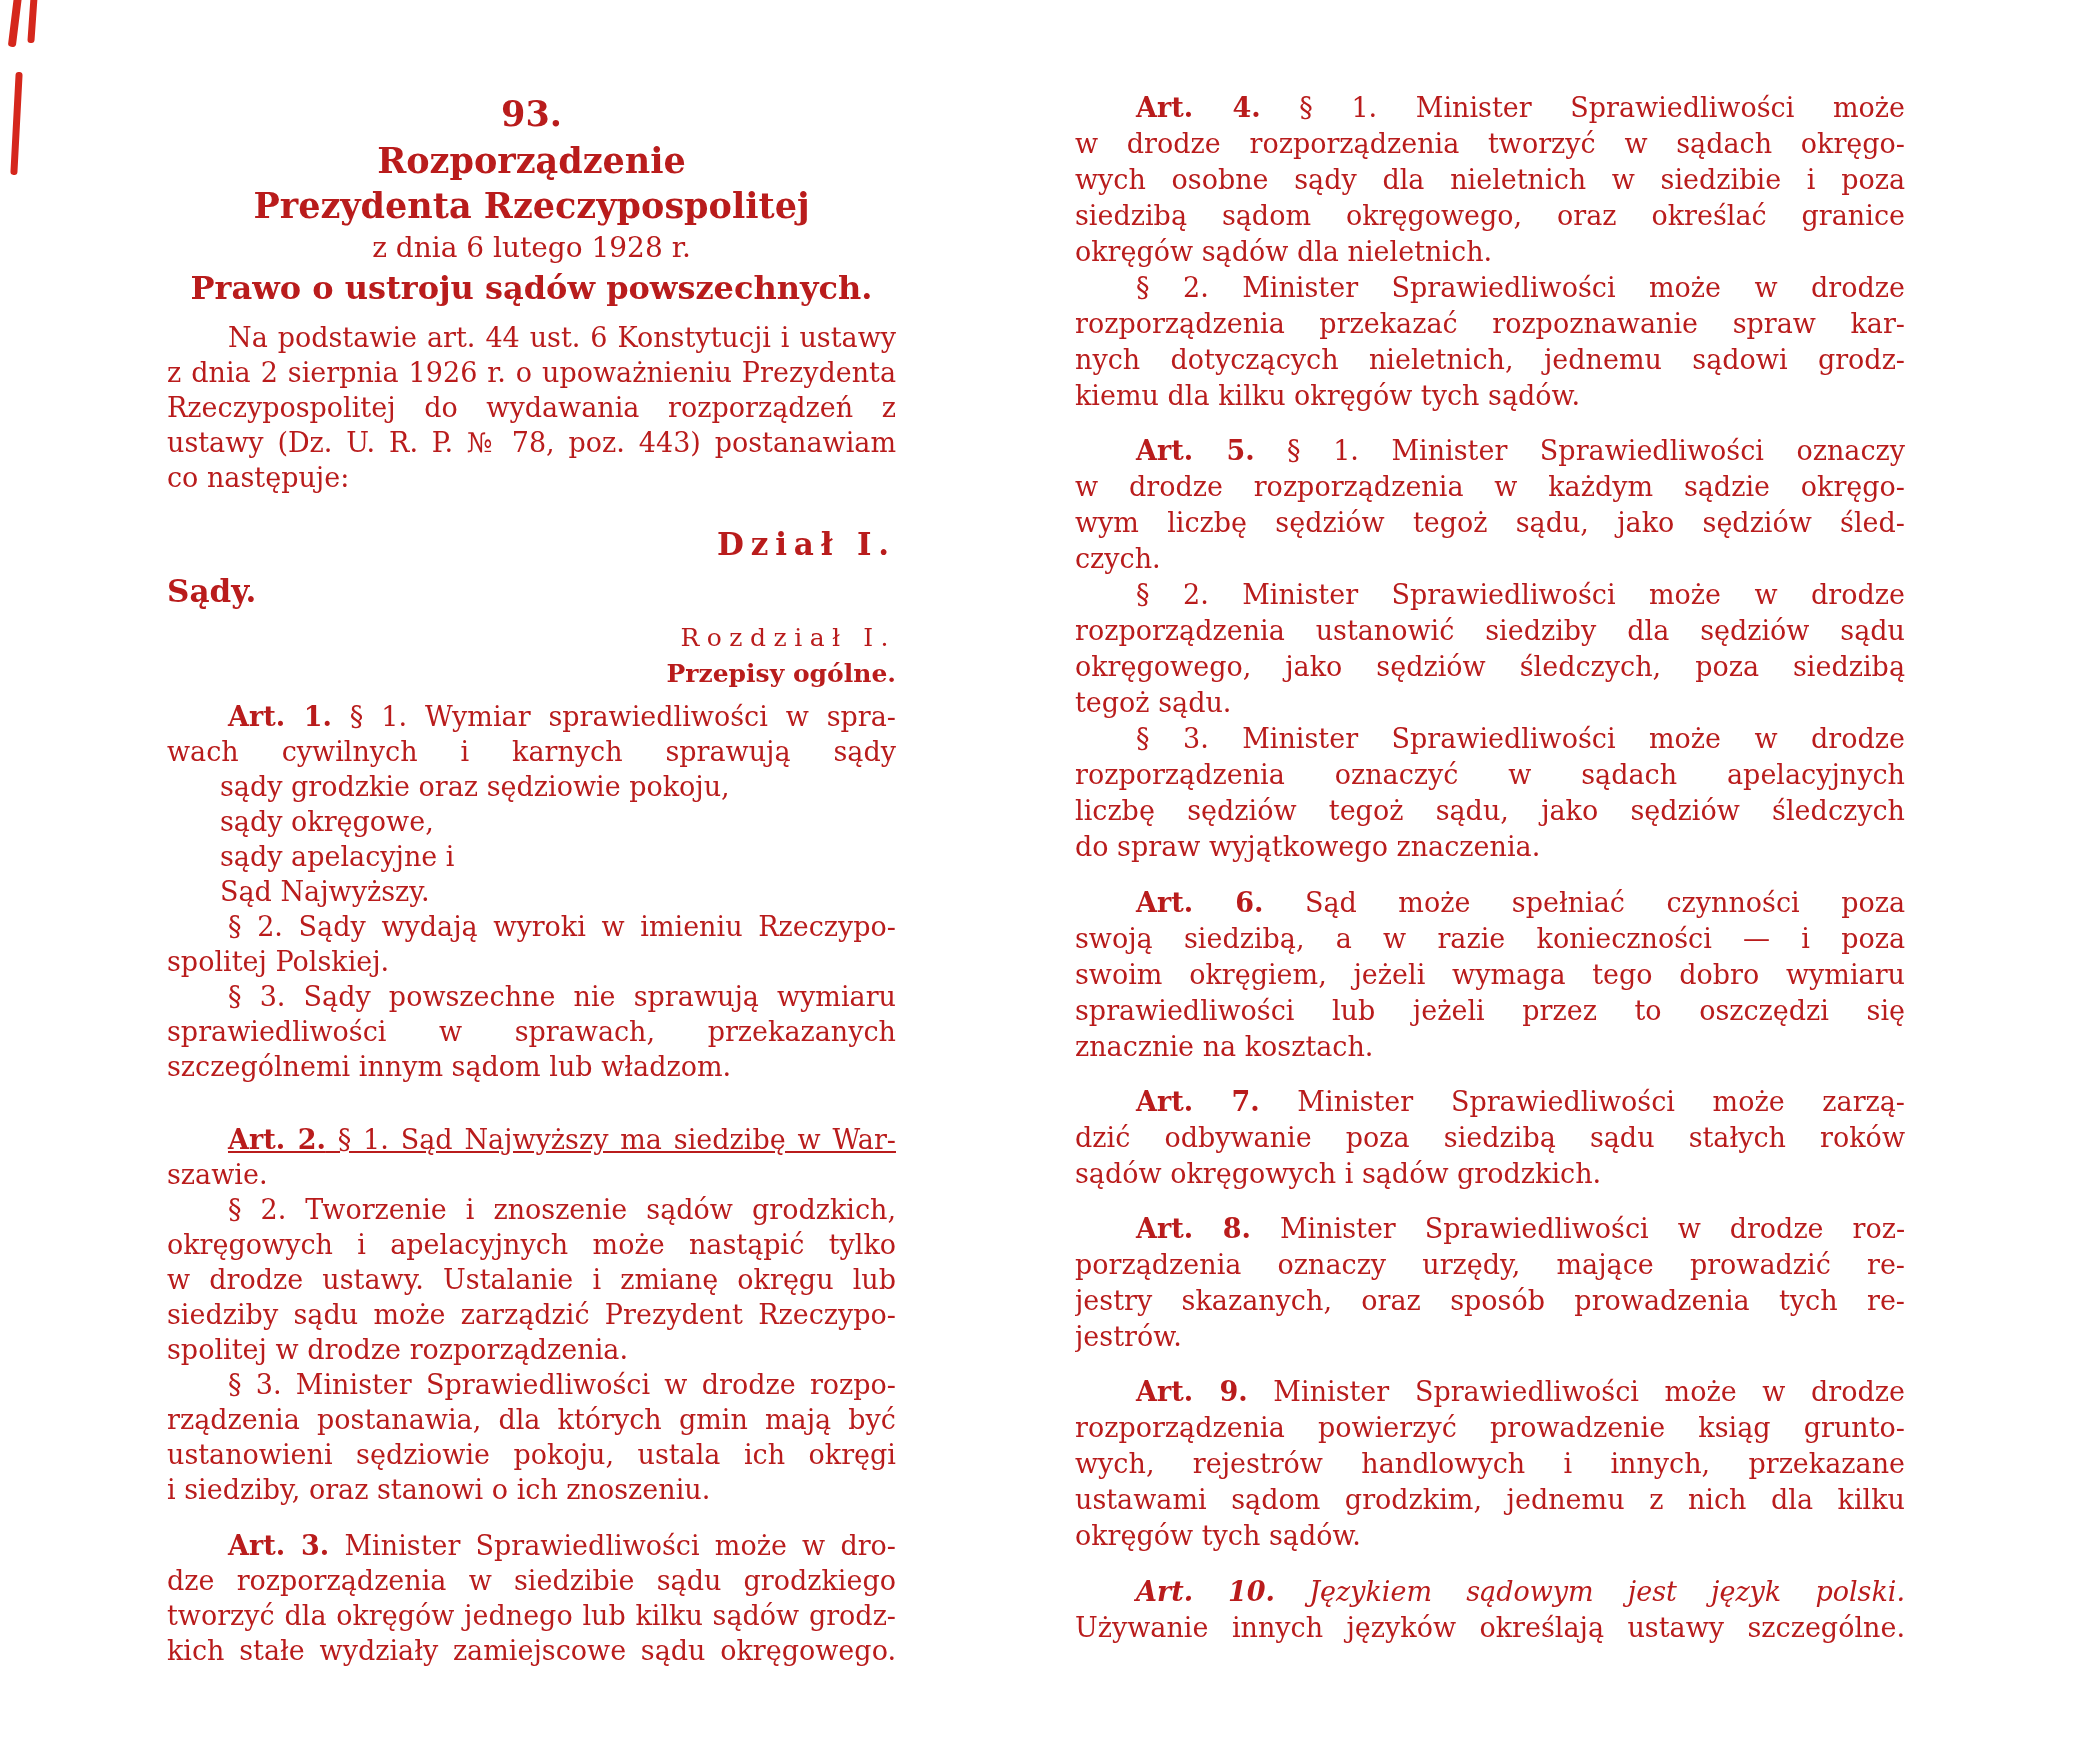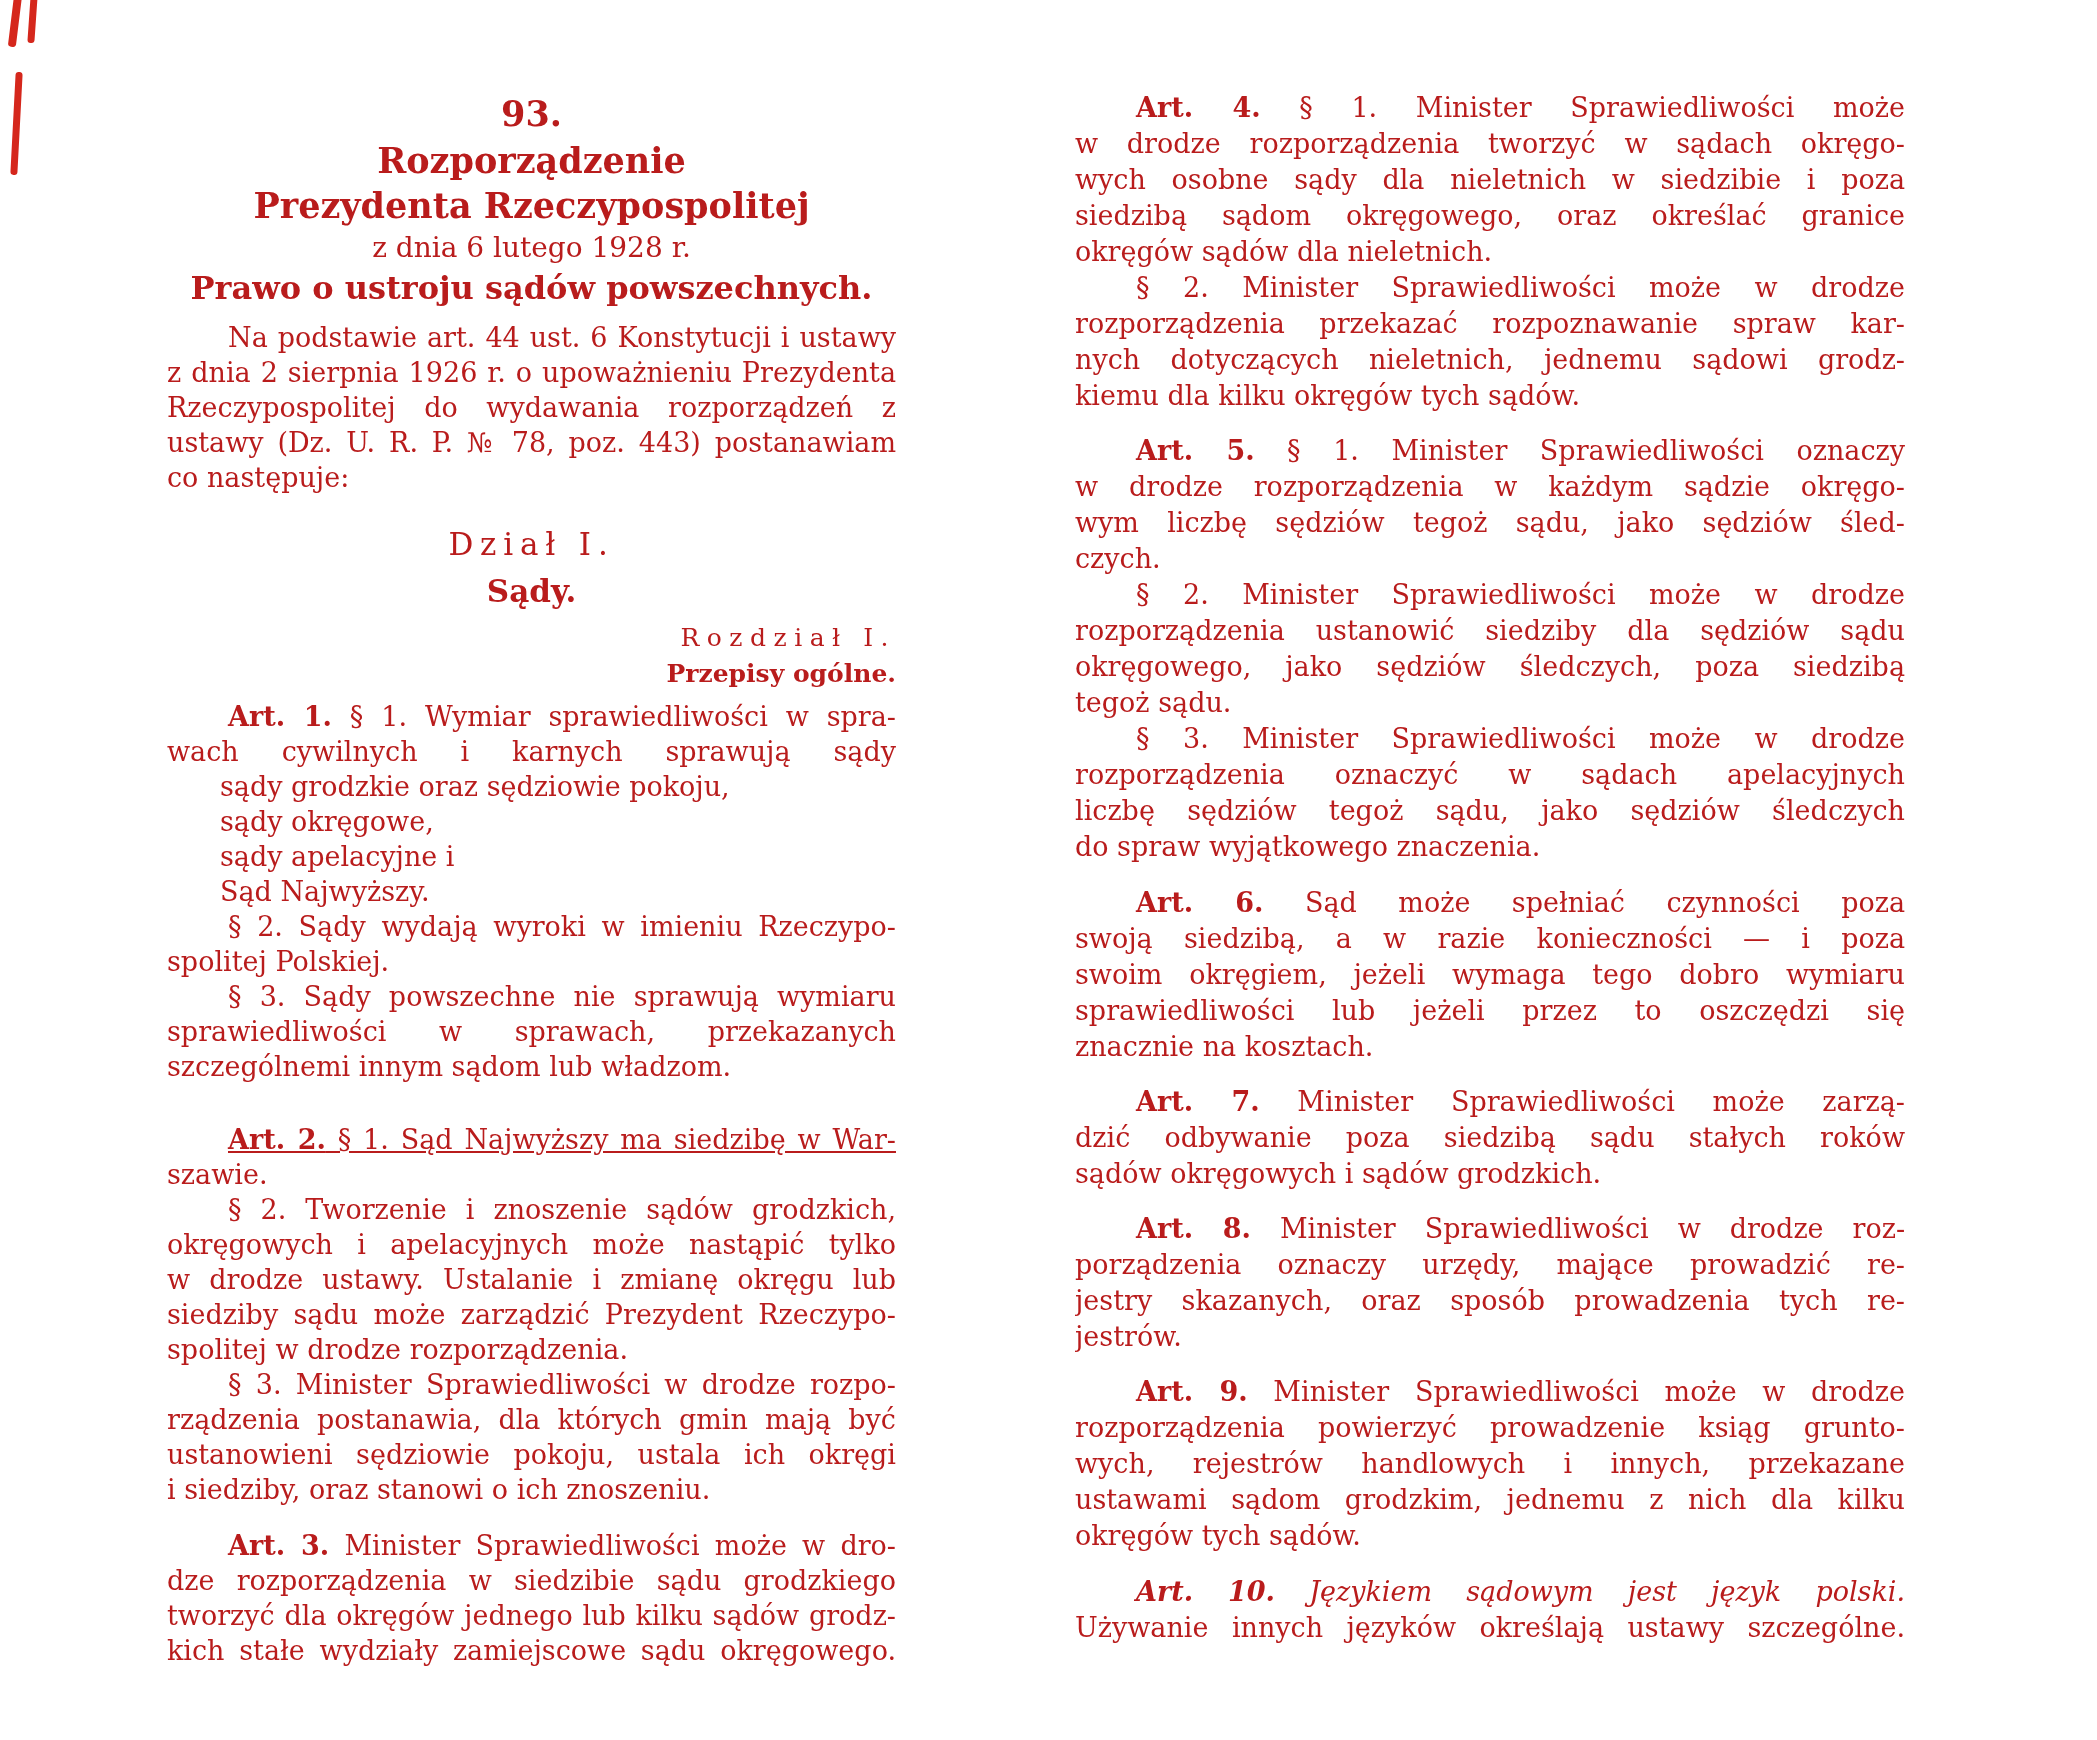--- a/index.html
+++ b/index.html
@@ -25,22 +25,22 @@
   .pj::after,.pi::after{content:"";display:inline-block;width:100%;}
   .pi{text-indent:61px;}
   .pl{text-align:left;}
   .li{padding-left:53px;text-align:left;}
 
   
   .hnum{height:48px!important;line-height:48px!important;font-size:35px!important;font-weight:bold;text-align:center;}
   .htitle{height:45px!important;line-height:45px!important;font-size:35px!important;font-weight:bold;text-align:center;}
   .hdate{height:39px!important;line-height:39px!important;font-size:28px!important;text-align:center;}
   .hsubject{height:42px!important;line-height:42px!important;font-size:32px!important;font-weight:bold;text-align:center;}
-  .hdzial{height:40px!important;line-height:40px!important;font-size:31px!important;font-weight:normal;letter-spacing:.22em;text-align:center;}
-  .hsady{height:40px!important;line-height:40px!important;font-size:31px!important;font-weight:bold;text-align:center;}
+  .hdzial{height:40px!important;line-height:40px!important;font-size:31px!important;font-weight:bold;letter-spacing:.22em;text-align:right;}
+  .hsady{height:40px!important;line-height:40px!important;font-size:31px!important;font-weight:bold;text-align:left;}
   .hrozdzial{height:35px!important;line-height:35px!important;font-size:25px!important;letter-spacing:.3em;text-align:right;}
   .hprzepisy{height:34px!important;line-height:34px!important;font-size:25px!important;font-weight:bold;text-align:right;}
 
   b{font-weight:bold;}
 
   
   .pen{position:absolute;background:#d5271c;border-radius:3.2px;}
   .pen1{left:11.3px;top:-6.4px;width:8px;height:53px;transform:rotate(7deg);}
   .pen2{left:29px;top:-4.8px;width:7.2px;height:48px;transform:rotate(4deg);}
   .pen3{left:13px;top:72px;width:7.2px;height:103px;transform:rotate(3deg);}

